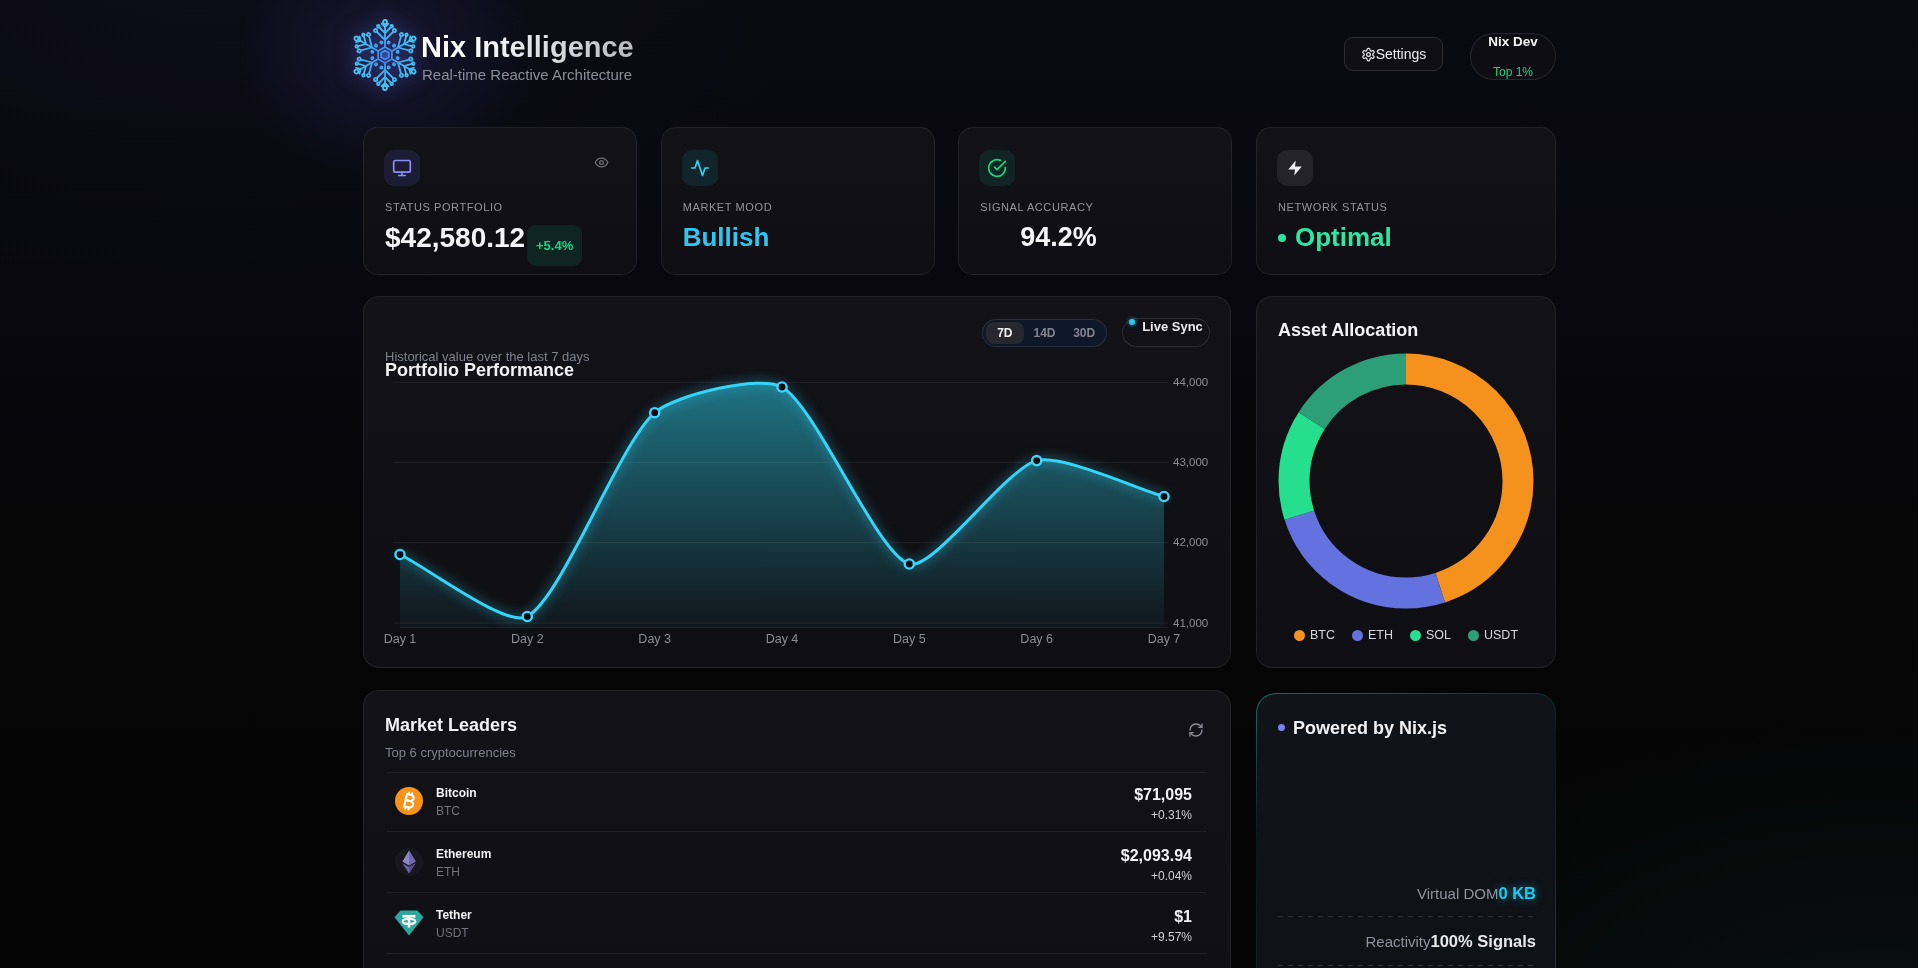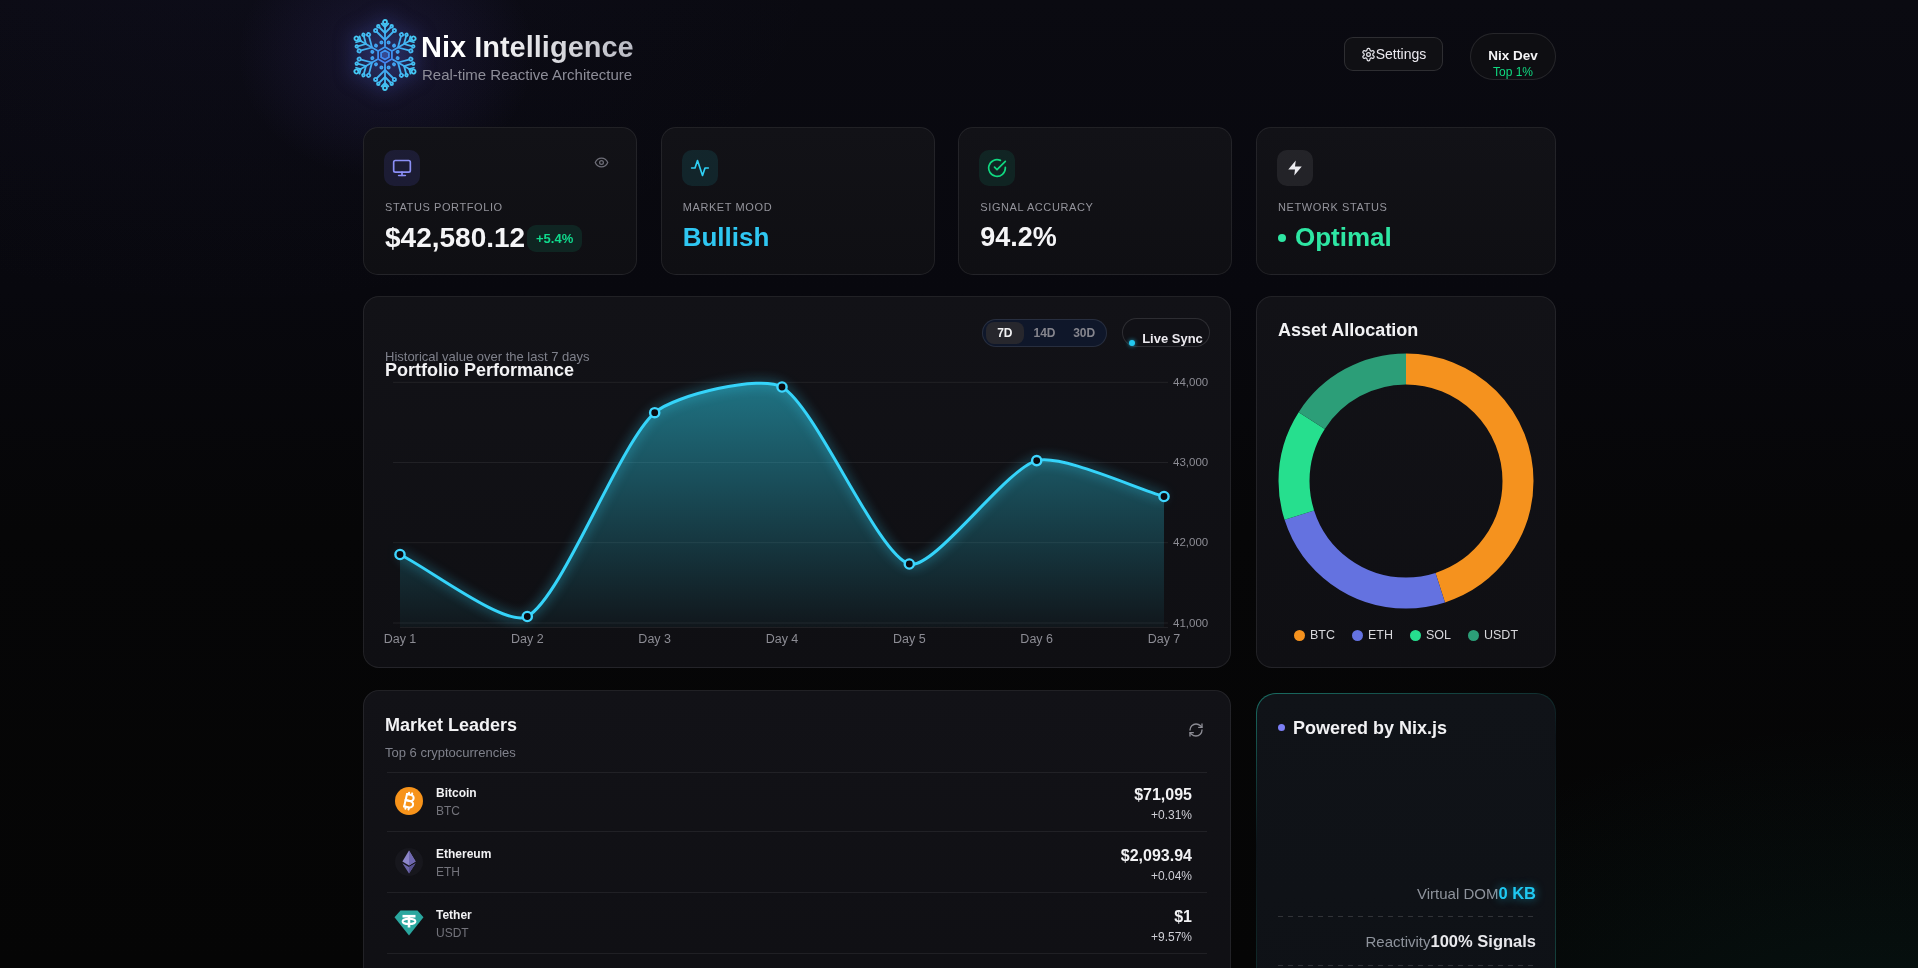--- a/index.html
+++ b/index.html
@@ -22,41 +22,41 @@
 #brandtitle { left:421px; top:31px; font-size:29px; font-weight:bold; letter-spacing:0px;
   background:linear-gradient(90deg,#ffffff 20%,#b9bac3 100%);
   -webkit-background-clip:text; background-clip:text; color:transparent; }
 #brandsub { left:422px; top:66px; font-size:15px; color:#8d8d98; }
 #settingsbtn { left:1344px; top:37px; width:99px; height:34px; border-radius:9px;
   background:#101014; border:1px solid rgba(255,255,255,0.13);
   display:flex; align-items:center; justify-content:center; 
   font-size:14px; color:#eceaf0; }
 #nixdev { left:1470px; top:33px; width:86px; height:47px; border-radius:24px;
   background:#0e0e12; border:1px solid rgba(255,255,255,0.1);
-  display:flex; flex-direction:column; align-items:center; justify-content:flex-end; }
+  display:flex; flex-direction:column; align-items:center; justify-content:space-between; }
 #nixdev .l1 { font-size:13.5px; font-weight:bold; color:#f4f4f6; }
 #nixdev .l2 { font-size:12px; color:#10d981; margin-top:2px; }
 
 .stat { top:127px; height:148px; border-radius:15px; }
 .stat .ic { position:absolute; left:20px; top:22px; width:36px; height:36px; border-radius:10px;
   display:flex; align-items:center; justify-content:center; }
 .stat .lbl { position:absolute; left:21px; top:73px; font-size:11px; letter-spacing:0.6px; color:#94949c; }
 .stat .val { position:absolute; left:21px; top:94px; font-size:26px; font-weight:bold; color:#f5f5f7; }
 
 .cardtitle { font-size:18px; font-weight:bold; color:#f2f2f4; }
 .cardsub { font-size:13px; color:#7f818b; margin-top:6px; }
 
 #seg { left:982px; top:319px; width:125px; height:28px; border-radius:14px;
   background:#0f172a; border:1px solid rgba(255,255,255,0.1);
   display:flex; align-items:center; padding:0 3px; gap:2px; }
 #seg span { font-size:12px; font-weight:bold; color:#85858d; flex:1; text-align:center; line-height:22px; }
 #seg span.on { background:#27272d; color:#f2f2f4; border-radius:8px; }
 #livesync { left:1122px; top:318px; width:88px; height:29px; border-radius:15px;
   background:#111116; border:1px solid rgba(255,255,255,0.12);
-  display:flex; align-items:flex-end; justify-content:center; gap:7px;
+  display:flex; align-items:flex-start; justify-content:center; gap:7px;
   font-size:13px; font-weight:bold; color:#eceaef; }
 #livesync i { width:6px; height:6px; border-radius:50%; background:#23c9f0; box-shadow:0 0 4px rgba(35,201,240,0.8); }
 
 #legend { left:1256px; top:628px; width:300px; display:flex; justify-content:center; gap:17px; }
 #legend div { display:flex; align-items:center; gap:5px; font-size:12.5px; color:#d8d8dc; }
 #legend i { width:11px; height:11px; border-radius:50%; display:inline-block; }
 
 .rowname { font-size:12px; font-weight:bold; color:#f2f2f4; }
 .rowsym { font-size:12px; color:#73737b; margin-top:4px; }
 .rowprice { font-size:16px; font-weight:bold; color:#f2f2f4; text-align:right; }
@@ -205,40 +205,40 @@
         <line x1="8" y1="21" x2="16" y2="21"></line>
         <line x1="12" y1="17" x2="12" y2="21"></line>
       </svg>
   </div>
   <svg class="abs" style="right:26px; top:27px;" width="17" height="15" viewBox="0 0 24 24" fill="none" stroke="#6e6e78" stroke-width="2" stroke-linecap="round" stroke-linejoin="round">
       <path d="M2 12s3-7 10-7 10 7 10 7-3 7-10 7-10-7-10-7Z"></path>
       <circle cx="12" cy="12" r="3"></circle>
     </svg>
   <div class="lbl">STATUS PORTFOLIO</div>
   <div class="val" style="font-size:28px;">$42,580.12</div>
-  <div class="abs" style="left:163px; top:97px; background:rgba(16,185,129,0.13); color:#10d98c; font-size:13px; font-weight:bold; padding:6px 9px; border-radius:9px;">+5.4%</div>
+  <div class="abs" style="left:163px; top:97px; background:rgba(16,185,129,0.13); color:#10d98c; font-size:13px; font-weight:bold; padding:13px 9px; border-radius:9px;">+5.4%</div>
 </div>
 <div class="card stat" style="left:660.7px; width:274px;">
   <div class="ic" style="background:rgba(34,211,238,0.10);">
     <svg width="20" height="20" viewBox="0 0 24 24" fill="none" stroke="#2fd0f5" stroke-width="2" stroke-linecap="round" stroke-linejoin="round">
         <path d="M22 12h-4l-3 9L9 3l-3 9H2"></path>
       </svg>
   </div>
   <div class="lbl">MARKET MOOD</div>
   <div class="val" style="color:#2fc7f2;">Bullish</div>
 </div>
 <div class="card stat" style="left:958.3px; width:274px;">
   <div class="ic" style="background:rgba(16,185,129,0.12);">
     <svg width="20" height="20" viewBox="0 0 24 24" fill="none" stroke="#10d981" stroke-width="2" stroke-linecap="round" stroke-linejoin="round">
         <path d="M22 11.08V12a10 10 0 1 1-5.93-9.14"></path>
         <path d="M22 4 12 14.01l-3-3"></path>
       </svg>
   </div>
   <div class="lbl">SIGNAL ACCURACY</div>
-  <div class="val" style="font-size:27px;">94.2%</div>
+  <div class="val" style="font-size:27px;margin-left:40px;">94.2%</div>
 </div>
 <div class="card stat" style="left:1256px; width:300px;">
   <div class="ic" style="background:rgba(255,255,255,0.08);">
     <svg width="18" height="18" viewBox="0 0 24 24" fill="#ececf0" stroke="none">
         <path d="M13 2 3 14h9l-1 8 10-12h-9l1-8z"></path>
       </svg>
   </div>
   <div class="lbl">NETWORK STATUS</div>
   <div class="val" style="color:#2ee6a3; display:flex; align-items:center; gap:9px;"><span style="width:8px;height:8px;border-radius:50%;background:#2ee6a3;display:inline-block;"></span>Optimal</div>
 </div>

